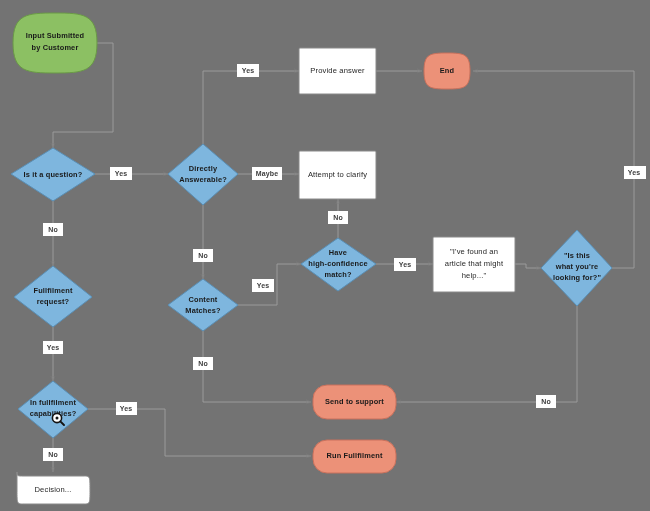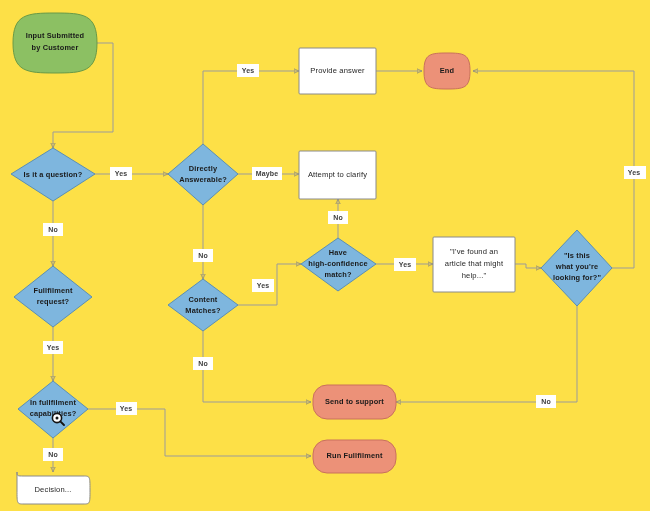--- a/index.html
+++ b/index.html
@@ -4,21 +4,21 @@
 <style>
   html, body {
     margin: 0;
     padding: 0;
     background: #ffffff;
   }
   #canvas-wrap {
     position: relative;
     width: 650px;
     height: 511px;
-    background: #fde047;
+    background: #737373;
     overflow: hidden;
     font-family: "Liberation Sans", sans-serif;
   }
   svg#flow {
     display: block;
     width: 650px;
     height: 511px;
   }
   .node-text {
     font-family: "Liberation Sans", sans-serif;

